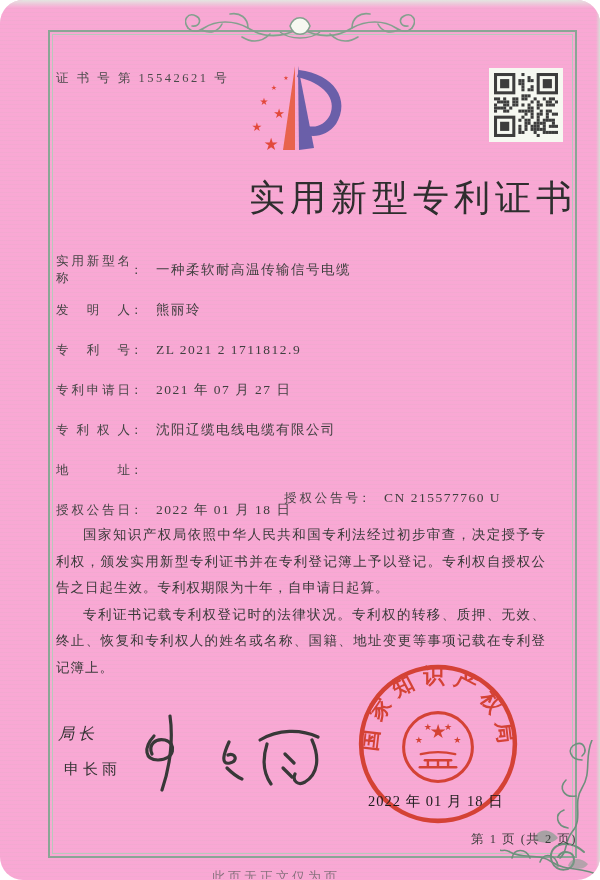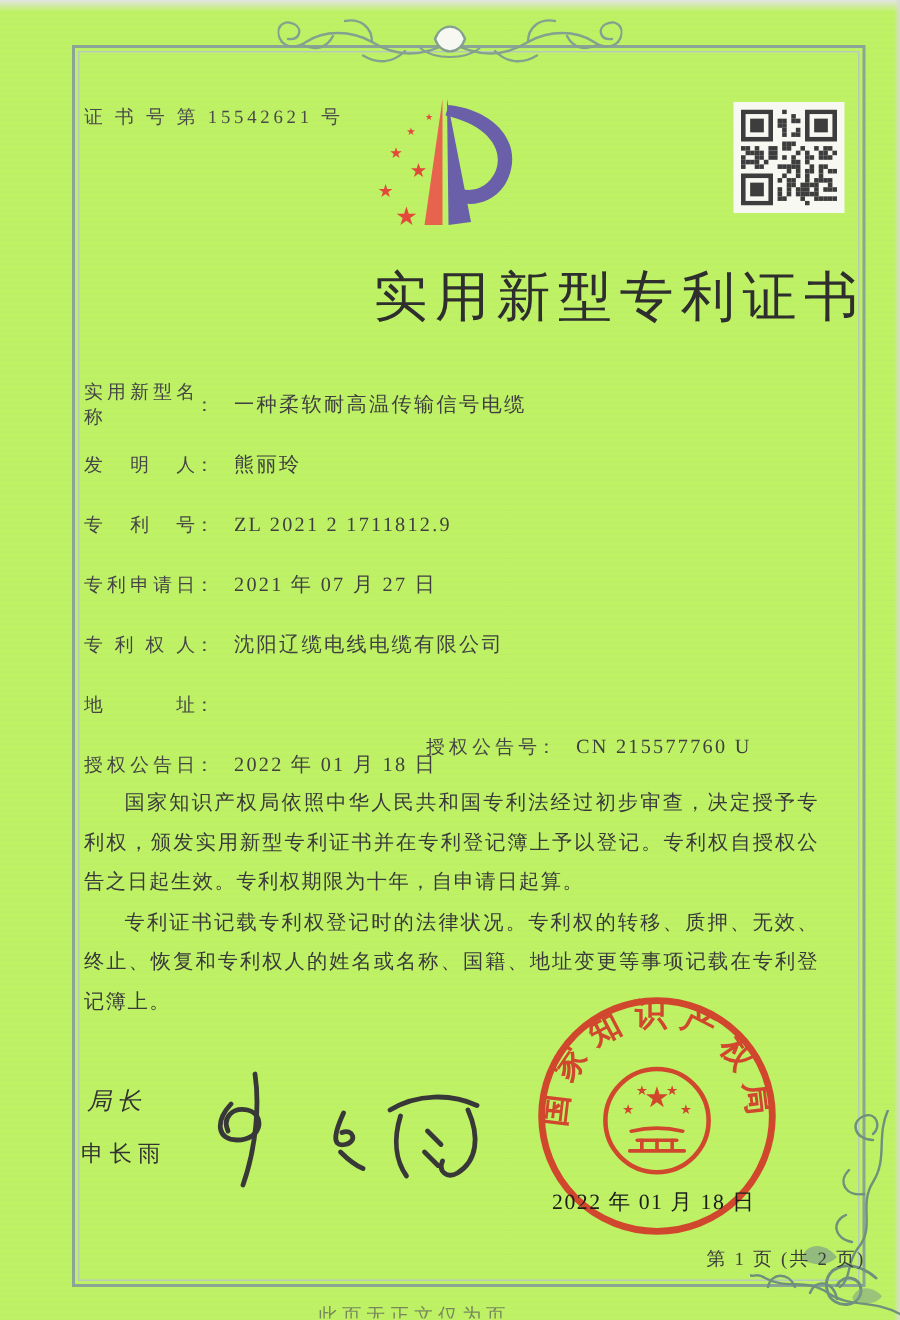--- a/index.html
+++ b/index.html
@@ -1,17 +1,17 @@
 <!DOCTYPE html>
 <html><head>
 <meta charset="utf-8">
 <style>
   html,body{margin:0;padding:0;background:#ffffff;}
-  .page{position:relative;width:600px;height:880px;background:#bef264;overflow:hidden;
-        font-family:"Liberation Serif","DejaVu Serif",serif;color:#3f3f3f;}
+  .page{position:relative;width:600px;height:880px;background:#f9a8d4;overflow:hidden;
+        font-family:"Liberation Serif","DejaVu Serif",serif;color:#3f3f3f;border-radius:23px;}
   .page::before{content:"";position:absolute;inset:0;pointer-events:none;
         background:repeating-linear-gradient(180deg,rgba(160,185,160,0.07) 0 1px,rgba(0,0,0,0) 1px 4px);}
   .edge-top{position:absolute;top:0;left:0;right:0;height:8px;
         background:linear-gradient(180deg,#e4e5e1,rgba(228,229,225,0));}
   .edge-right{position:absolute;top:0;right:0;bottom:0;width:4px;
         background:linear-gradient(270deg,#d9dbd6,rgba(217,219,214,0));}
   .frame{position:absolute;left:48px;top:30px;right:23px;bottom:22px;border:2px solid #8aa595;}
   .frame-inner{position:absolute;inset:2px;border:1px solid #b7c9bb;}
   .cert-no{position:absolute;left:56px;top:70px;font-size:12.5px;letter-spacing:2.5px;color:#4a4a4a;}
   .logo{position:absolute;left:238px;top:58px;width:130px;height:104px;}
@@ -23,21 +23,21 @@
   .frow{position:relative;height:40px;font-size:13.5px;letter-spacing:1.5px;color:#3f3f3f;
         display:flex;align-items:center;}
   .flabel{flex:none;display:inline-block;width:74px;font-size:12.5px;letter-spacing:0;
         text-align:justify;text-align-last:justify;color:#454545;}
   .fcolon{flex:none;font-size:12.5px;margin-right:12px;color:#454545;}
   .pair2{position:absolute;left:228px;top:0;display:flex;}
   .paras{position:absolute;left:56px;right:54px;top:522px;font-size:13.5px;line-height:26.5px;
         letter-spacing:1px;text-align:justify;color:#3a3a3a;}
   .paras p{margin:0;text-indent:2em;}
   .signoff-title{position:absolute;left:58px;top:724px;font-size:16px;letter-spacing:4px;color:#333;font-style:italic;}
-  .signoff-name{position:absolute;left:54px;top:760px;font-size:15px;letter-spacing:4px;color:#333;}
+  .signoff-name{position:absolute;left:64px;top:760px;font-size:15px;letter-spacing:4px;color:#333;}
   .signature{position:absolute;left:132px;top:712px;width:196px;height:84px;}
   .seal{position:absolute;left:352px;top:658px;width:172px;height:172px;opacity:.93;}
   .seal-date{position:absolute;left:368px;top:792px;font-size:14.5px;letter-spacing:1px;color:#1c1c1c;}
   .footer{position:absolute;left:48px;right:23px;top:831px;text-align:right;font-size:12.5px;
         letter-spacing:1.5px;color:#3c3c3c;}
   .cut-text{position:absolute;left:212px;top:868px;height:11px;overflow:hidden;font-size:13px;
         letter-spacing:3px;color:#5a5a5a;opacity:.7;}
   .orn-top{position:absolute;left:185px;top:2px;width:230px;height:48px;}
   .orn-corner{position:absolute;right:0;bottom:0;width:100px;height:140px;}
   svg{display:block;}

